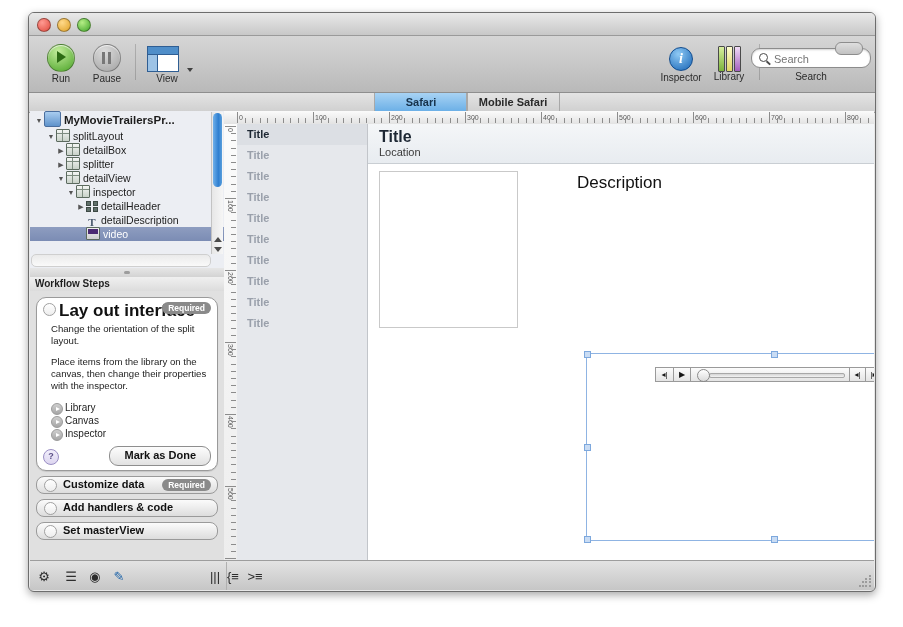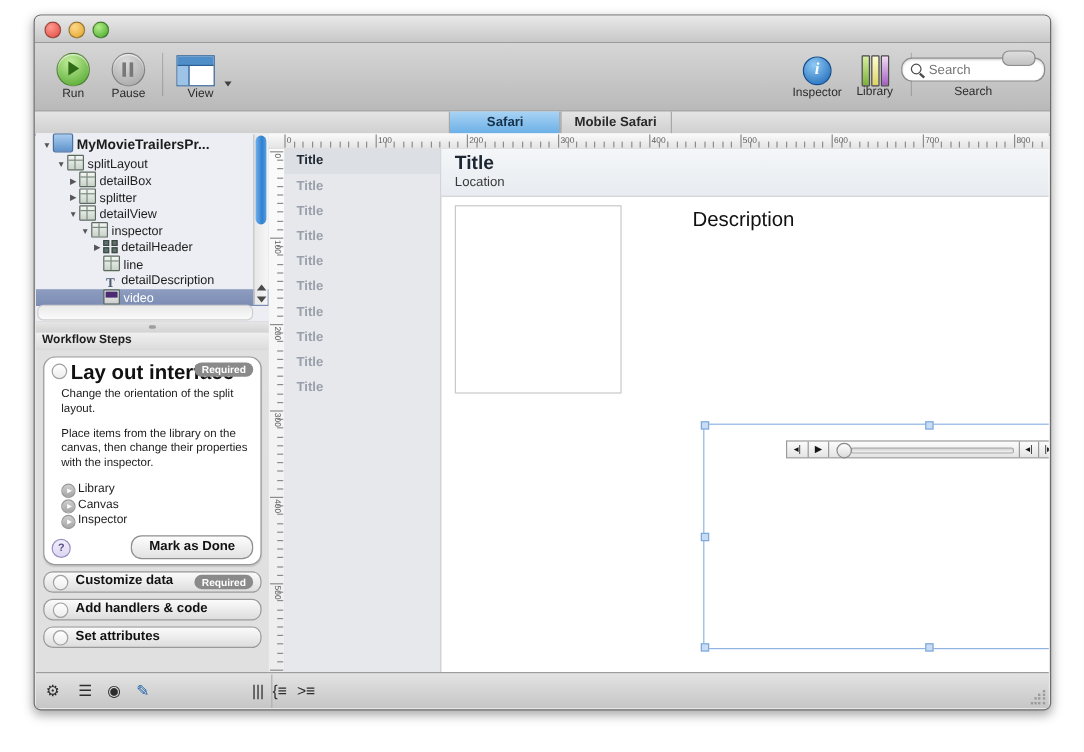--- a/index.html
+++ b/index.html
@@ -197,21 +197,20 @@
     <div class="tree">
       <div class="trow root" style="padding-left:4px;">
         <span class="tw">▼</span><span class="ticon proj"></span><span>MyMovieTrailersPr...</span>
       </div>
       <div class="trow" style="padding-left:16px;"><span class="tw">▼</span><span class="ticon grid"></span><span>splitLayout</span></div>
       <div class="trow" style="padding-left:26px;"><span class="tw">▶</span><span class="ticon grid"></span><span>detailBox</span></div>
       <div class="trow" style="padding-left:26px;"><span class="tw">▶</span><span class="ticon grid"></span><span>splitter</span></div>
       <div class="trow" style="padding-left:26px;"><span class="tw">▼</span><span class="ticon grid"></span><span>detailView</span></div>
       <div class="trow" style="padding-left:36px;"><span class="tw">▼</span><span class="ticon grid"></span><span>inspector</span></div>
       <div class="trow" style="padding-left:46px;"><span class="tw">▶</span><span class="ticon group"><b></b><b></b><b></b><b></b></span><span>detailHeader</span></div>
-      <div class="trow" style="padding-left:46px;"><span class="tw"></span><span class="ticon grid"></span><span>line</span></div>
       <div class="trow" style="padding-left:46px;"><span class="tw"></span><span class="ticon txt">T</span><span>detailDescription</span></div>
       <div class="trow sel" style="padding-left:46px;"><span class="tw"></span><span class="ticon vid"></span><span>video</span></div>
 
       <div class="tscroll">
         <div class="tthumb"></div>
         <span class="ar up"></span>
         <span class="ar dn"></span>
       </div>
       <div class="hscroll"></div>
     </div>
@@ -235,21 +234,21 @@
           <div class="linkrow"><span class="dsc"></span><span>Inspector</span></div>
         </div>
         <div class="stepfoot">
           <span class="helpbtn">?</span>
           <span class="donebtn">Mark as Done</span>
         </div>
       </div>
 
       <div class="collbtn"><span class="radio"></span><span>Customize data</span><span class="reqbadge">Required</span></div>
       <div class="collbtn"><span class="radio"></span><span>Add handlers &amp; code</span></div>
-      <div class="collbtn"><span class="radio"></span><span>Set attributes</span></div>
+      <div class="collbtn"><span class="radio"></span><span>Set masterView</span></div>
 
     </div>
   </div>
 
   <div class="hruler" id="hruler">
       <span class="tick" style="left: 13px; top: 1px; width: 1px; height: 11px;"></span>
       <span class="rlab" style="left: 15px; top: 3px;">0</span>
       <span class="tick" style="left: 20.6px; top: 7px; width: 1px; height: 5px;"></span>
       <span class="tick" style="left: 28.2px; top: 7px; width: 1px; height: 5px;"></span>
       <span class="tick" style="left: 35.8px; top: 7px; width: 1px; height: 5px;"></span>

